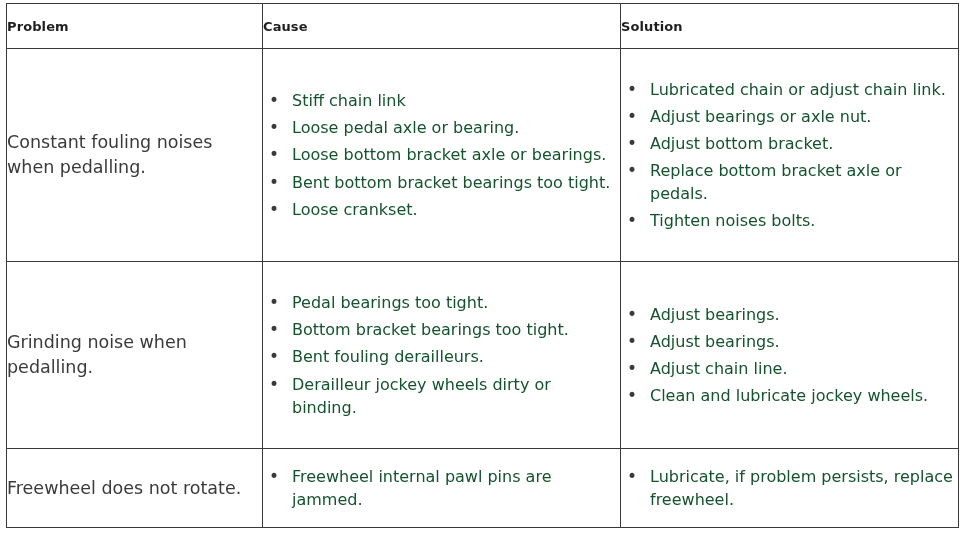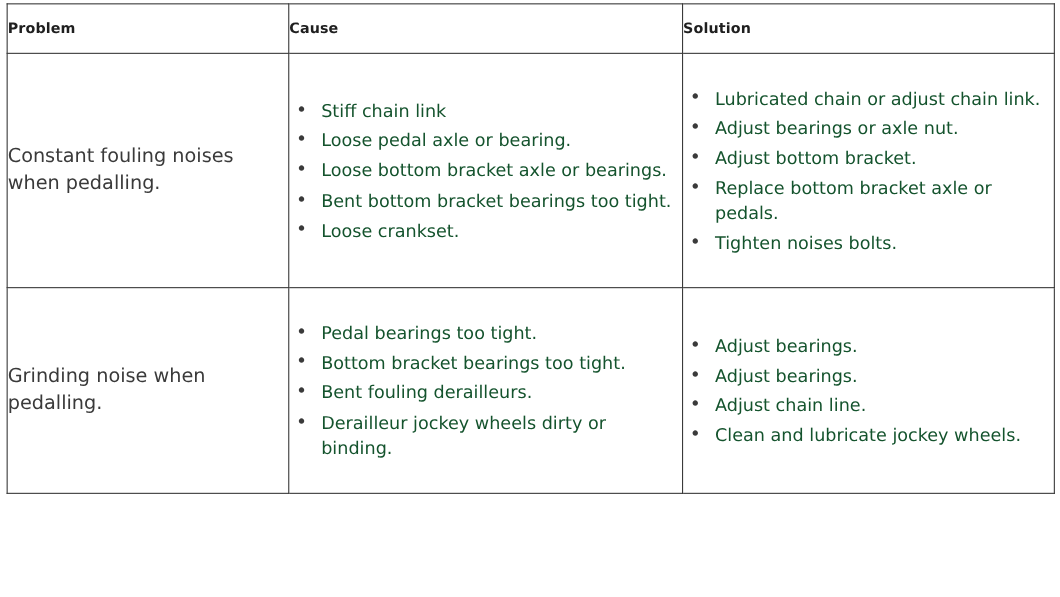--- a/index.html
+++ b/index.html
@@ -137,15 +137,28 @@
         </td>
         <td class="list-cell">
           <ul class="bullets">
             <li>Adjust bearings.</li>
             <li>Adjust bearings.</li>
             <li>Adjust chain line.</li>
             <li>Clean and lubricate jockey wheels.</li>
           </ul>
         </td>
       </tr>
+      <tr class="row-3">
+        <td class="problem-cell">Freewheel does not rotate.</td>
+        <td class="list-cell">
+          <ul class="bullets">
+            <li>Freewheel internal pawl pins are jammed.</li>
+          </ul>
+        </td>
+        <td class="list-cell">
+          <ul class="bullets">
+            <li>Lubricate, if problem persists, replace freewheel.</li>
+          </ul>
+        </td>
+      </tr>
     </tbody>
   </table>
 </div>
 
 </body></html>

